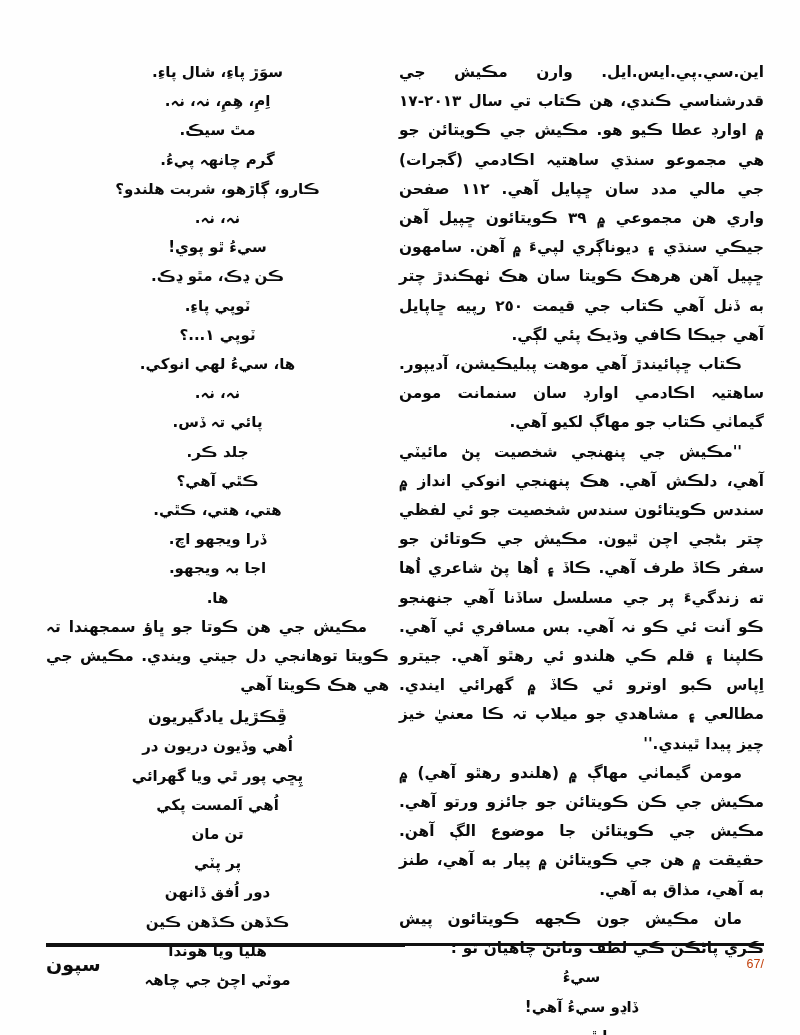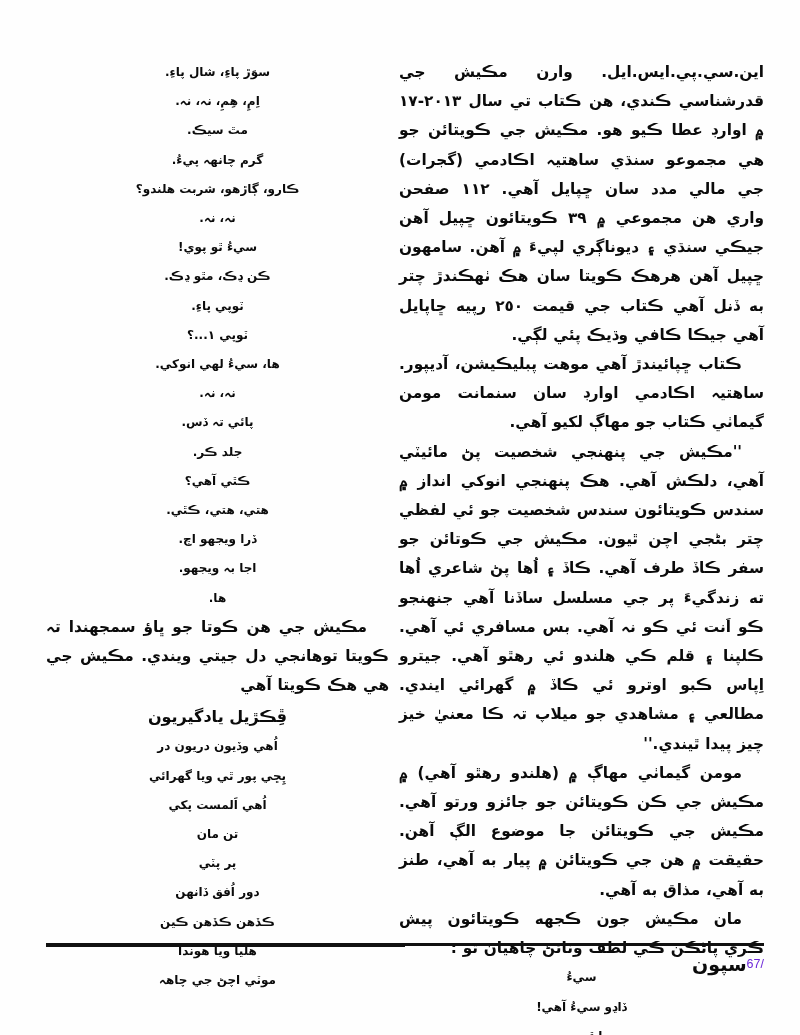--- a/index.html
+++ b/index.html
@@ -52,21 +52,21 @@
     text-justify: inter-word;
     font-weight: 700;
     letter-spacing: 0px;
     margin: 0 0 0 0;
     word-spacing: 0.5px;
   }
   .para.indent { text-indent: 22px; }
 
   
   .verse {
-    font-size: 12px;
+    font-size: 15px;
     line-height: 29.2px;
     font-weight: 700;
     text-align: center;
     margin: 0;
     white-space: nowrap;
   }
   .verse-block { margin: 0; }
 
   .verse-tight { line-height: 26px; }
 
@@ -103,36 +103,36 @@
     position: absolute;
     left: 0;
     top: 3.4px;
     width: 50%;
     height: 1.1px;
     background: #111;
   }
   .footer-row {
     display: flex;
     flex-direction: row-reverse;
-    justify-content: flex-end;
+    justify-content: space-between;
     align-items: flex-start;
     padding-top: 4px;
   }
   .footer-title {
     font-size: 19px;
     font-weight: 700;
     direction: rtl;
     letter-spacing: 0.5px;
   }
   .footer-page {
     font-size: 12.5px;
     font-weight: 400;
     direction: ltr;
     font-family: "Liberation Sans", sans-serif;
-    color: #6d28d9;
+    color: #c2410c;
     padding-top: 4px;
   }
 </style>
 </head>
 <body>
 
 <div class="page">
 
   <div class="columns">
 

